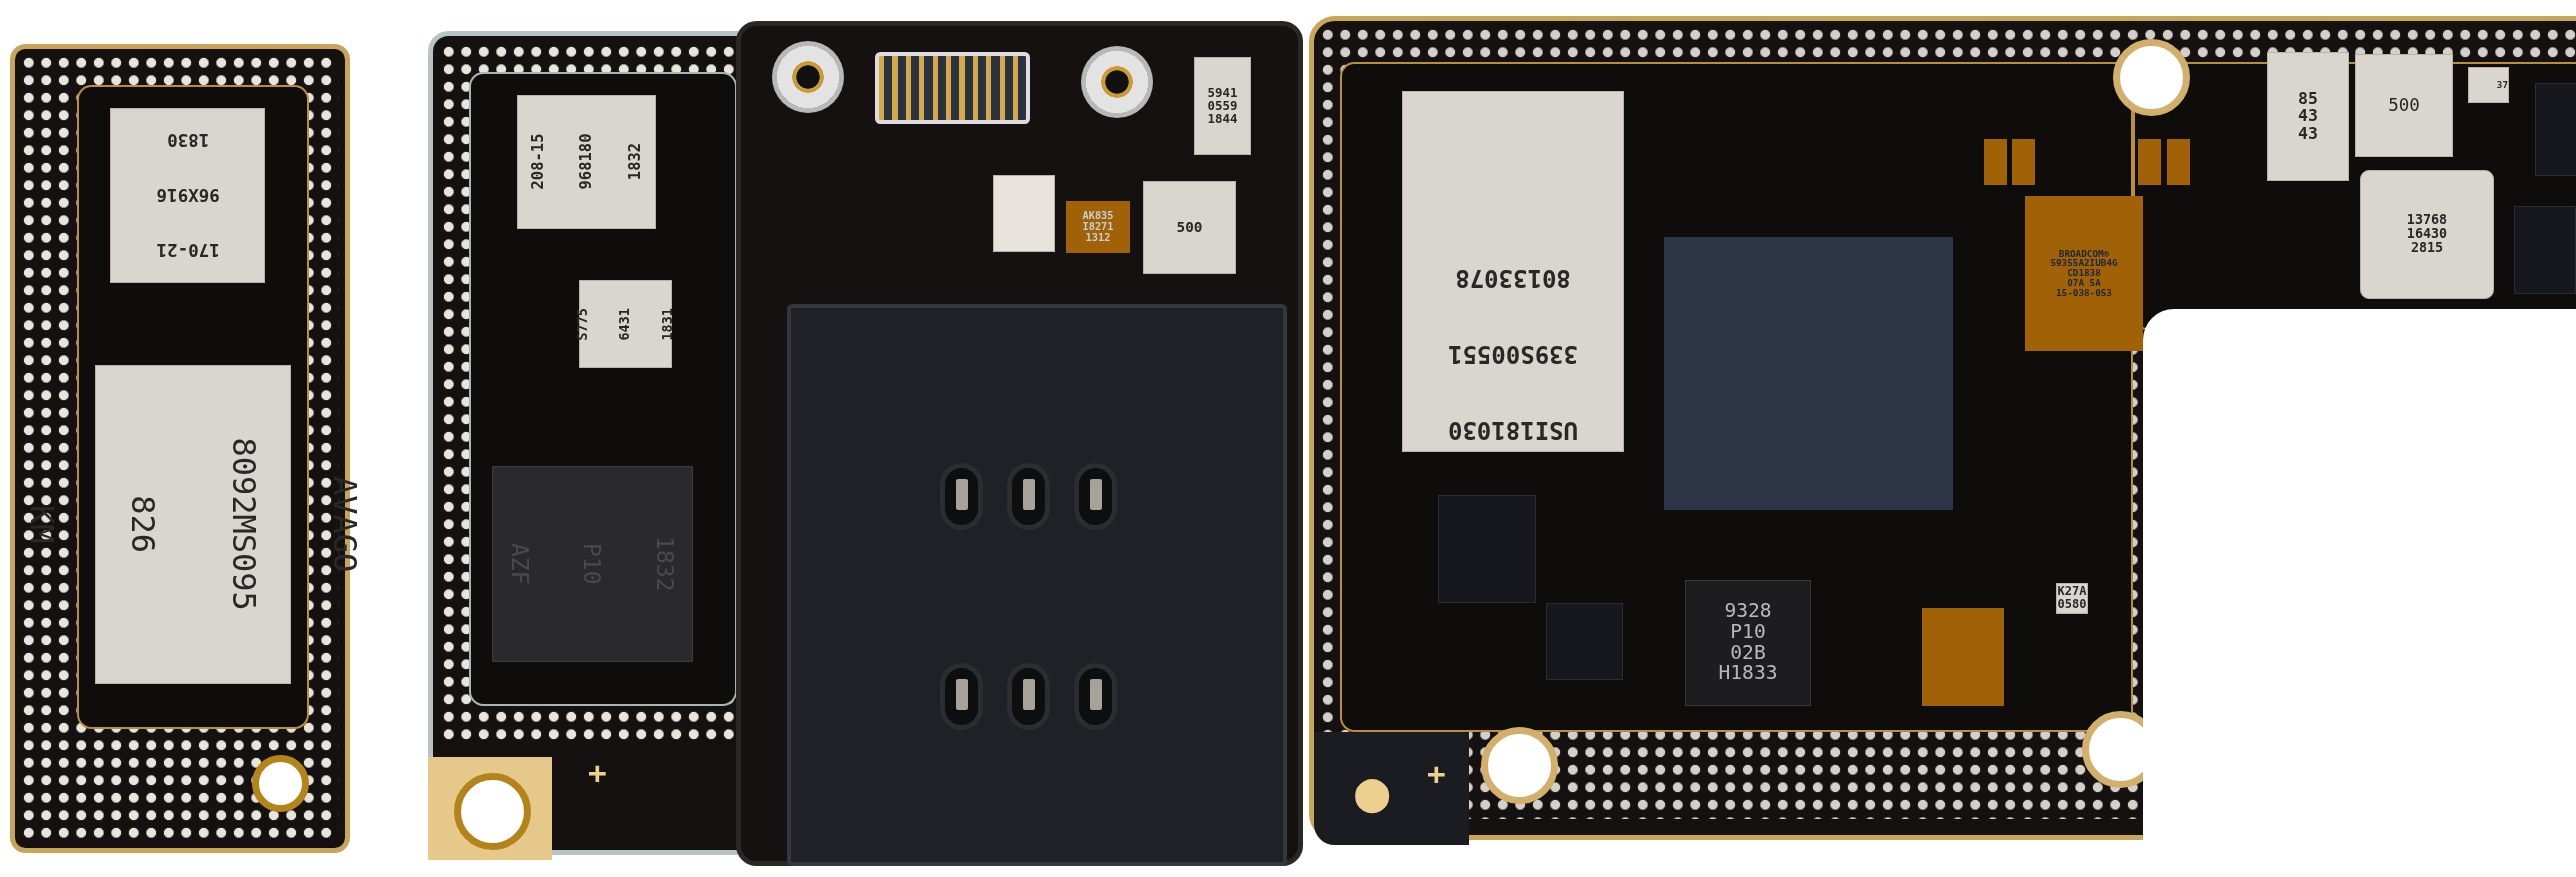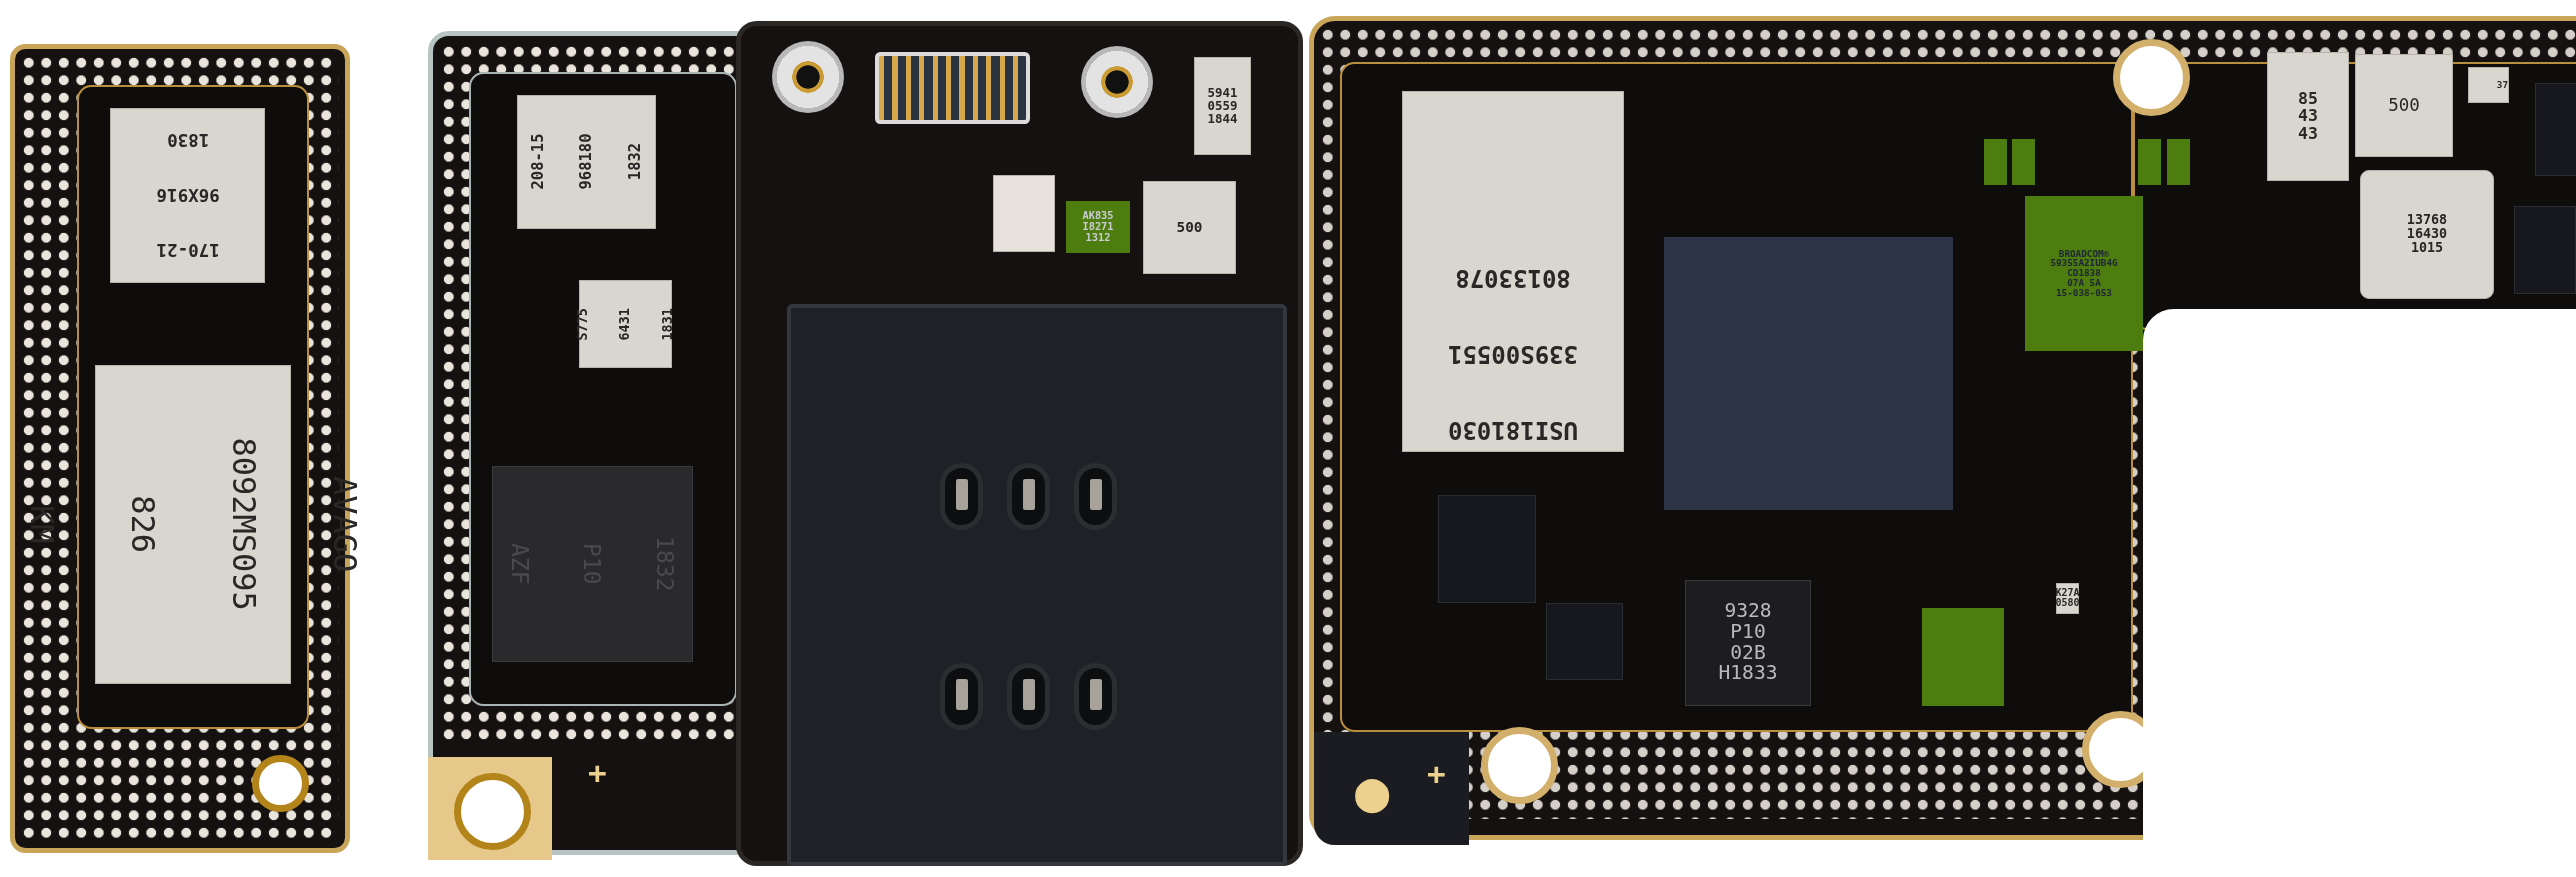--- a/index.html
+++ b/index.html
@@ -7,21 +7,21 @@
   .board{position:absolute;background:#141110;border:5.2px solid #c9a55a;border-radius:20.6px;box-sizing:border-box;}
   .board.silver{border-color:#b8c4c4;}
   .vias{position:absolute;box-sizing:border-box;border-radius:15.5px;
     background-image:radial-gradient(circle,#e9e4dc 0 4.6px,transparent 5.2px);
     background-size:17.5px 17.5px;}
   .inner{position:absolute;background:#0f0d0c;border:2.1px solid #b98f3e;border-radius:14.4px;box-sizing:border-box;}
   .inner.silver{border-color:#a9b4b4;}
   .chip{position:absolute;box-sizing:border-box;display:flex;flex-direction:column;justify-content:center;align-items:center;
     color:#2a2826;font-weight:bold;text-align:center;line-height:1.05;white-space:pre;}
   .chip.shield{background:#d9d5cf;border:1px solid #b8b3aa;}
-  .chip.blue{background:#4d7c0f;color:#1e2633;}
+  .chip.blue{background:#a16207;color:#1e2633;}
   .chip.dark{background:#1d1d20;color:#b9b9bd;border:1px solid #3a3a3e;}
   .chip.black{background:#16181d;border:1px solid #2a2d33;}
   .chip .line{display:block;}
   .rot90{transform:rotate(90deg);}
   .rot180{transform:rotate(180deg);}
   .rot270{transform:rotate(-90deg);}
   .hole{position:absolute;border-radius:50%;background:#ffffff;box-sizing:border-box;border:7.2px solid #d2b06b;}
   .hole.gold{border-color:#b3841a;}
   .standoff{position:absolute;border-radius:50%;box-sizing:border-box;background:radial-gradient(circle,#111 0 11.3px,#c99b32 12px 15.5px,#e3e3e3 16px 31px,#b8b8b8 31px);}
   .connector{position:absolute;background:#2c3340;border:4.1px solid #dcdcdc;border-radius:5.2px;box-sizing:border-box;
@@ -148,41 +148,41 @@
 
   <div class="chip dark" style="left:371px;top:559px;width:126px;height:126px;font-size:19.6px;font-weight:normal;">
     <span class="line">9328</span>
     <span class="line">P10</span>
     <span class="line">02B</span>
     <span class="line">H1833</span>
   </div>
   <div class="chip blue" style="left:608px;top:587px;width:82px;height:98px;font-size:8.2px;"></div>
   <div class="chip black" style="left:124px;top:474px;width:98px;height:108px;"></div>
   <div class="chip black" style="left:232px;top:582px;width:77px;height:77px;"></div>
-  <div class="chip shield" style="left:742px;top:562px;width:23px;height:31px;font-size:10px;">
+  <div class="chip shield" style="left:742px;top:562px;width:32px;height:31px;font-size:12px;">
     <span class="line">K27A</span>
     <span class="line">0580</span>
   </div>
 
   <div class="chip shield" style="left:935px;top:31px;width:82px;height:129px;font-size:16.5px;margin-left:18px;">
     <span class="line">85</span>
     <span class="line">43</span>
     <span class="line">43</span>
   </div>
   <div class="chip shield" style="left:1041px;top:33px;width:98px;height:103px;font-size:17.5px;font-weight:normal;">
     <span class="line">500</span>
   </div>
   <div class="chip shield" style="left:1154px;top:46px;width:41px;height:36px;font-size:9.3px;align-items:flex-end;">
     <span class="line">37</span>
   </div>
   <div class="chip black" style="left:1221px;top:62px;width:57px;height:93px;"></div>
   <div class="chip shield" style="left:1046px;top:149px;width:134px;height:129px;font-size:13.4px;border-radius:9px;">
     <span class="line">13768</span>
     <span class="line">16430</span>
-    <span class="line">1015</span>
+    <span class="line">2815</span>
   </div>
   <div class="chip black" style="left:1200px;top:185px;width:62px;height:88px;"></div>
 
   <div class="hole" style="left:799px;top:18px;width:77px;height:77px;"></div>
 
   <div class="hole" style="left:167px;top:706px;width:77px;height:77px;"></div>
   <div class="hole" style="left:768px;top:690px;width:77px;height:77px;"></div>
 
   <div style="position:absolute;left:0;top:711px;width:155px;height:113px;background:#1a1c22;border-radius:0 0 0 20.6px;">
     <span class="logo" style="left:41px;top:31px;">●</span>

